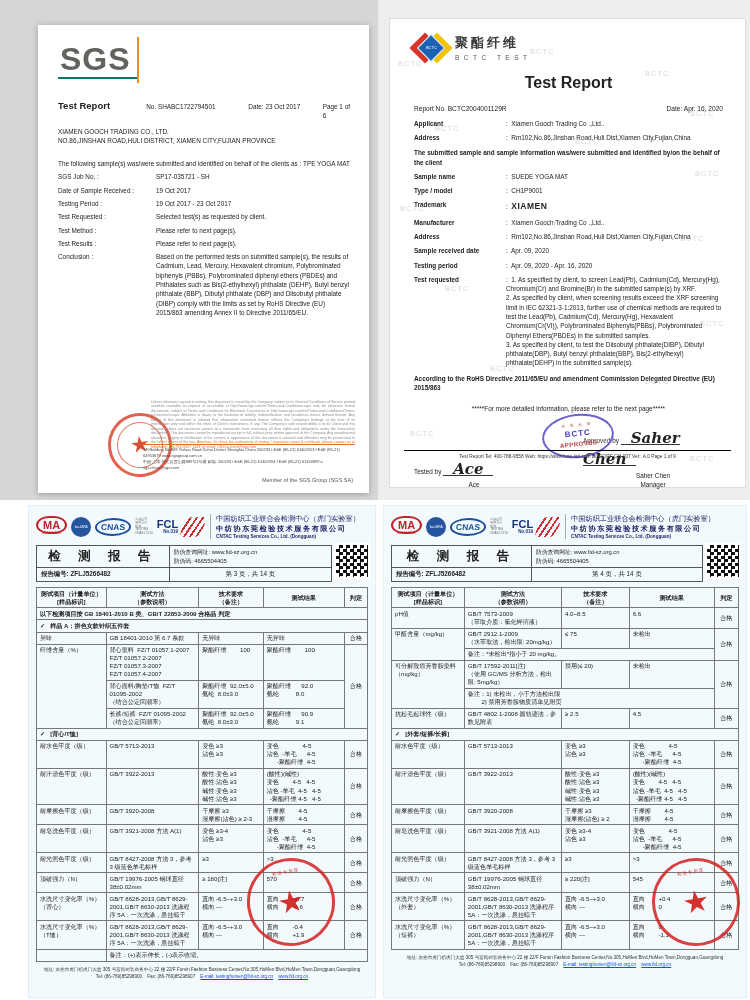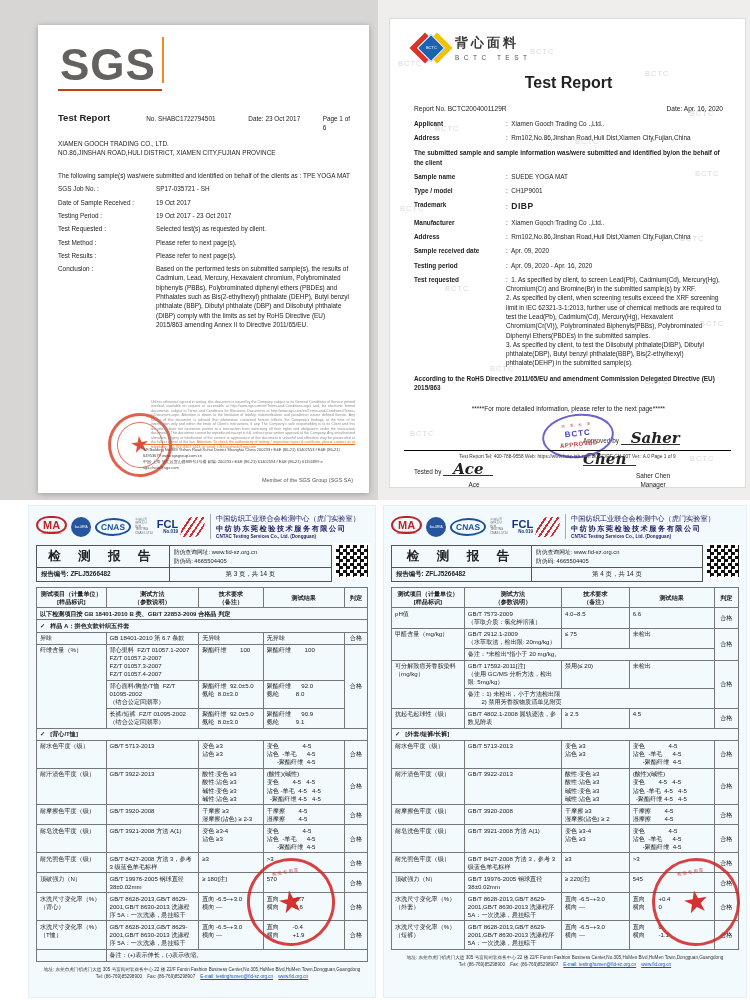--- a/index.html
+++ b/index.html
@@ -5,21 +5,21 @@
   *{box-sizing:border-box;margin:0;padding:0}
   html,body{width:750px;height:1000px}
   body{position:relative;font-family:"Liberation Sans",sans-serif;background:#fff;overflow:hidden;color:#222}
   .bg-q1{position:absolute;left:0;top:0;width:378px;height:500px;background:#d7d6d4}
   .bg-q2{position:absolute;left:378px;top:0;width:372px;height:500px;background:#efeeec}
   .page{position:absolute;background:#fff}
   .pre{white-space:pre-wrap}
 
   
   .sgs-page{left:38px;top:25px;width:331px;height:468px;box-shadow:0 1px 6px rgba(0,0,0,.28);padding:14px 16px 0 20px;font-size:6.4px;line-height:1.45}
-  .sgs-logo{color:#63625f;font-weight:bold;font-size:44px;letter-spacing:1px;line-height:1;margin-top:4px;display:inline-block;border-bottom:2px solid #c2410c;padding:0 6px 2px 2px;position:relative}
+  .sgs-logo{color:#63625f;font-weight:bold;font-size:32px;letter-spacing:1px;line-height:1;margin-top:4px;display:inline-block;border-bottom:2px solid #0f766e;padding:0 6px 2px 2px;position:relative}
   .sgs-logo:after{content:"";position:absolute;right:-2px;top:-6px;width:2px;height:46px;background:#f08b1d}
   .sgs-headrow{display:flex;margin-top:20px;align-items:baseline}
   .sgs-headrow .t1{font-weight:bold;font-size:9.5px;width:95px}
   .sgs-headrow .t2{width:110px}
   .sgs-headrow .t3{width:80px}
   .sgs-company{margin-top:6px}
   .sgs-intro{margin-top:14px}
   .frow{display:flex;margin-top:4px}
   .sgs-fields .flabel{width:98px;flex:none}
   .sgs-fields .fvalue{flex:1;white-space:pre-wrap}
@@ -191,21 +191,21 @@
     </div>
   <div class="bctc-logorow">
     <div class="bctc-diamond">
       <div class="dl"></div>
       <div class="dr"></div>
       <div class="dc">
           <span>BCTC</span>
         </div>
     </div>
     <div class="bctc-logotext">
-      <div class="cn">背心面料</div>
+      <div class="cn">聚酯纤维</div>
       <div class="en">BCTC TEST</div>
     </div>
   </div>
   <div class="bctc-title">Test Report</div>
   <div class="bctc-reportline">
     <b>Report No. BCTC2004001129R</b>
     <b>Date: Apr. 16, 2020</b>
   </div>
   <div class="bctc-fields">
       <div class="frow">
@@ -224,21 +224,21 @@
         <div class="fvalue pre">SUEDE YOGA MAT</div>
       </div>
       <div class="frow">
         <div class="flabel">Type / model</div>
         <div class="fvalue pre">CH1P9001</div>
       </div>
     </div>
   <div class="bctc-fields">
     <div class="frow">
       <div class="flabel">Trademark</div>
-      <div class="fvalue"><span class="gooch">DIBP</span></div>
+      <div class="fvalue"><span class="gooch">XIAMEN</span></div>
     </div>
   </div>
   <div class="bctc-fields">
       <div class="frow">
         <div class="flabel">Manufacturer</div>
         <div class="fvalue pre">Xiamen Gooch Trading Co .,Ltd..</div>
       </div>
       <div class="frow">
         <div class="flabel">Address</div>
         <div class="fvalue pre">Rm102,No.86,Jinshan Road,Huli Dist,Xiamen City,Fujian,China</div>

